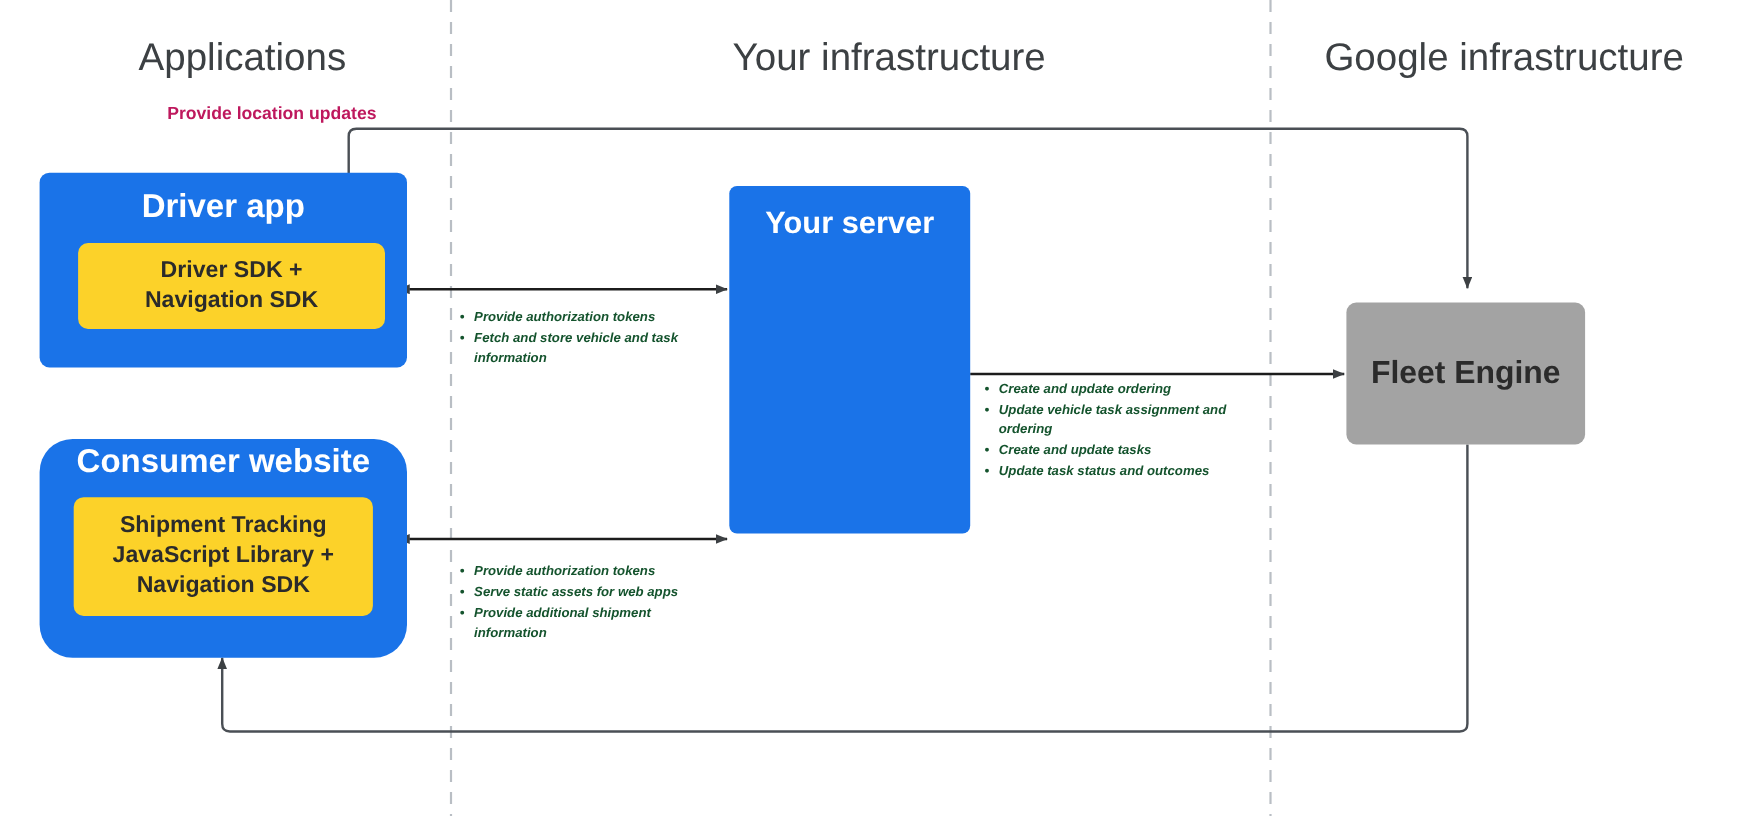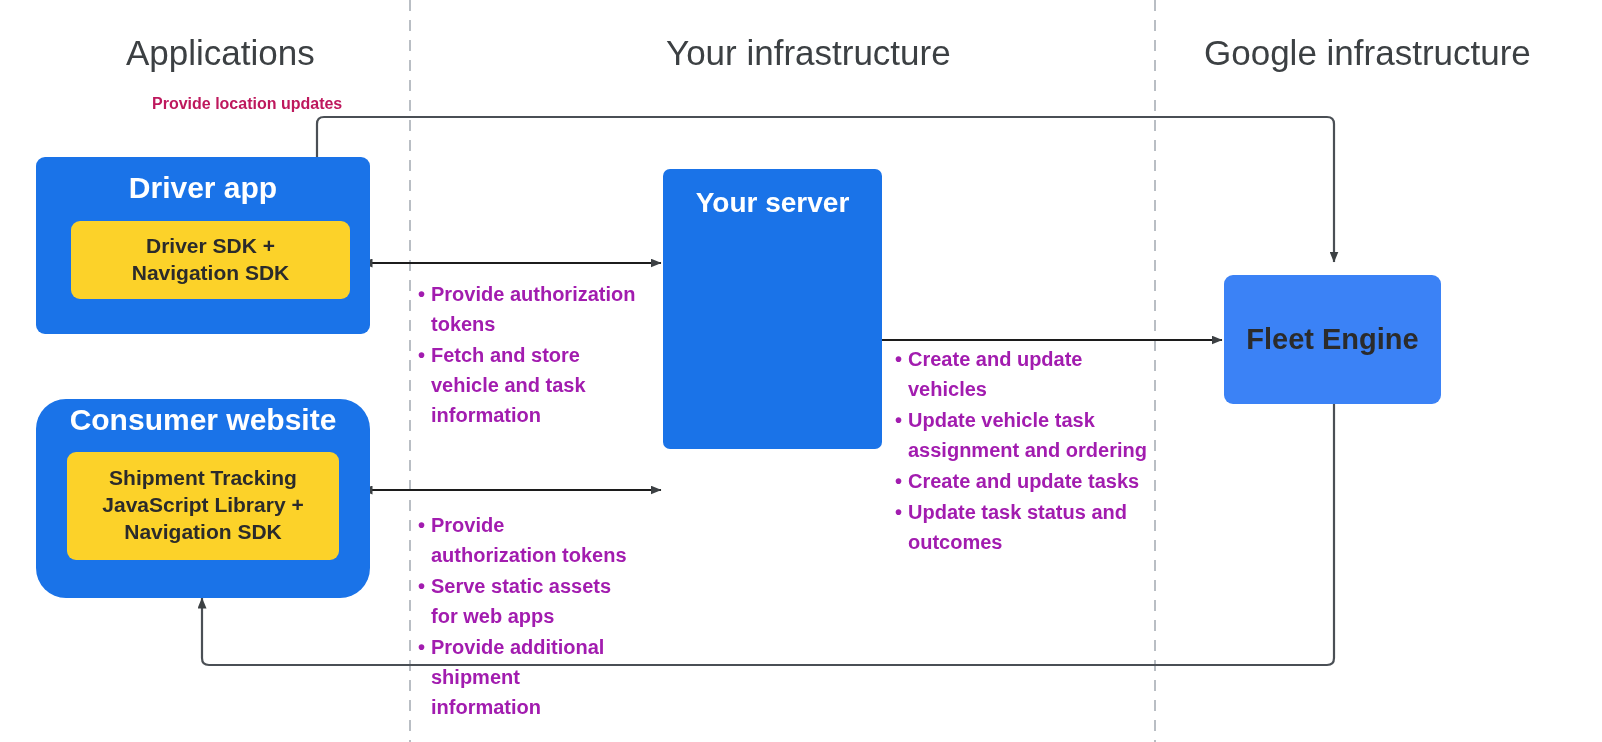--- a/index.html
+++ b/index.html
@@ -83,21 +83,21 @@
     font-family: "Liberation Sans", sans-serif;
     font-size: 28px;
     font-weight: bold;
     color: #ffffff;
     margin-top: 18px;
     white-space: nowrap;
   }
 
   .engine-box {
     position: absolute;
-    background: #3b82f6;
+    background: #a3a3a3;
     border-radius: 9px;
     box-sizing: border-box;
     display: flex;
     align-items: center;
     justify-content: center;
   }
   .engine-title {
     font-family: "Liberation Sans", sans-serif;
     font-size: 29px;
     font-weight: bold;
@@ -110,27 +110,28 @@
     font-family: "Liberation Sans", sans-serif;
     font-size: 16px;
     font-weight: bold;
     color: #be185d;
     line-height: 1.45;
   }
 
   .bullet-list {
     position: absolute;
     font-family: "Liberation Sans", sans-serif;
-    font-size: 20px;
-    font-weight: bold;
-    color: #a21caf;
+    font-size: 12px;
+    font-weight: bold;
+    color: #14532d;
     line-height: 1.5;
     list-style: none;
     margin: 0;
     padding: 0;
+    font-style: italic;
   }
   .bullet-list li {
     position: relative;
     padding-left: 13px;
     margin: 0 0 1px 0;
   }
   .bullet-list li::before {
     content: "\2022";
     position: absolute;
     left: 0;
@@ -189,40 +190,40 @@
 
   <div class="app-box" style="left:36px; top:399px; width:334px; height:199px; padding-top:4px;border-radius:30px;">
     <div class="app-box-title">Consumer website</div>
     <div class="sdk-box" style="width:272px; height:108px; margin-top:14px;">
       <div class="sdk-text">Shipment Tracking
 JavaScript Library  +
 Navigation SDK</div>
     </div>
   </div>
 
-  <div class="server-box" style="left:663px; top:169px; width:219px; height:280px;">
+  <div class="server-box" style="left:663px; top:169px; width:219px; height:316px;">
     <div class="server-title">Your server</div>
   </div>
 
   <div class="engine-box" style="left:1224px; top:275px; width:217px; height:129px;">
     <div class="engine-title">Fleet Engine</div>
   </div>
 
   <ul class="bullet-list" style="left:418px; top:279px; width:235px;">
     <li>Provide authorization tokens</li>
     <li>Fetch and store vehicle and task information</li>
   </ul>
 
   <ul class="bullet-list" style="left:418px; top:510px; width:210px;">
     <li>Provide authorization tokens</li>
     <li>Serve static assets for web apps</li>
     <li>Provide additional shipment information</li>
   </ul>
 
   <ul class="bullet-list" style="left:895px; top:344px; width:255px;">
-    <li>Create and update vehicles</li>
+    <li>Create and update ordering</li>
     <li>Update vehicle task assignment and ordering</li>
     <li>Create and update tasks</li>
     <li>Update task status and outcomes</li>
   </ul>
 
 
 </div>
 
 </body></html>

